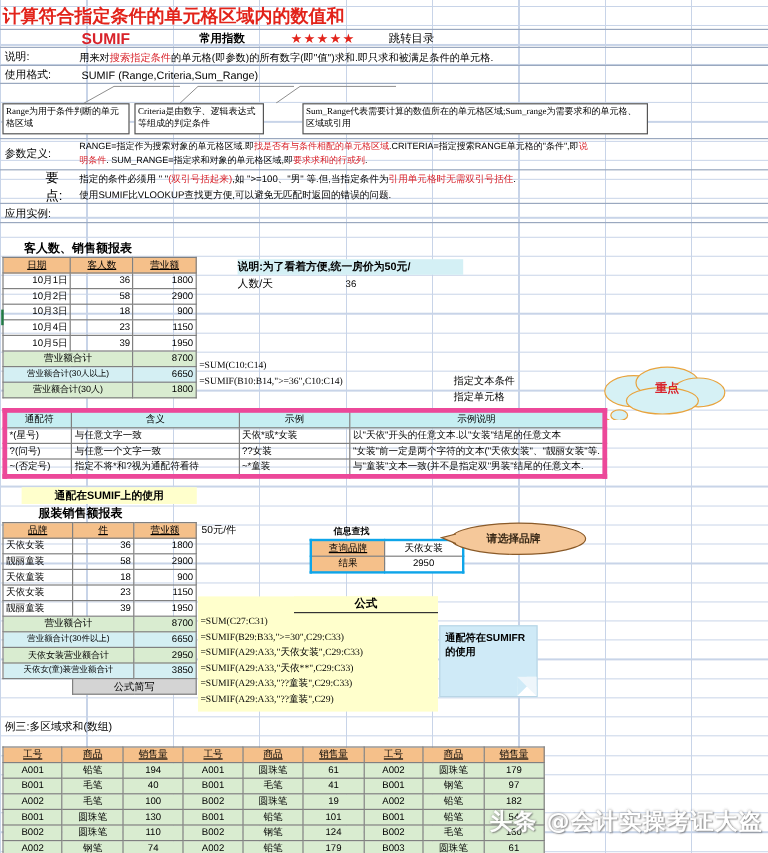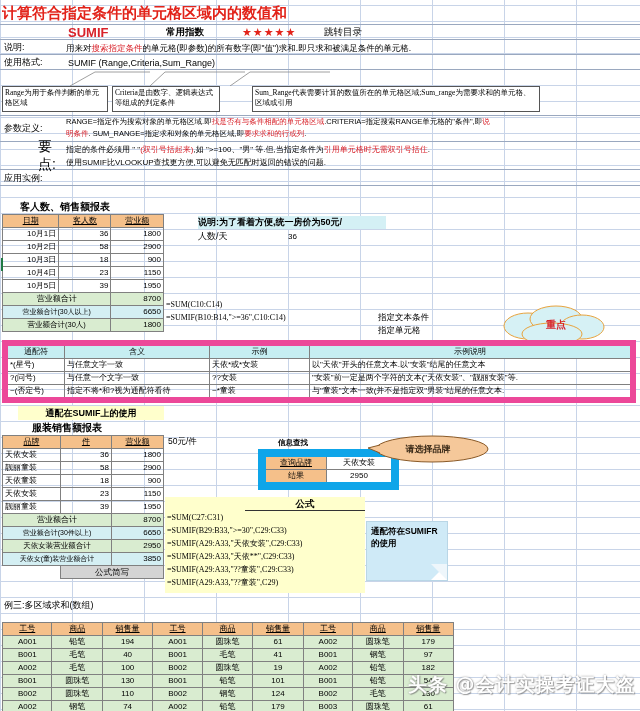--- a/index.html
+++ b/index.html
@@ -104,21 +104,21 @@
   <div class="abs pbox wb" style="left:2px;top:86px;width:106px;height:26px;white-space:normal;">Range为用于条件判断的单元格区域</div>
   <div class="abs pbox wb" style="left:112px;top:86px;width:108px;height:26px;white-space:normal;">Criteria是由数字、逻辑表达式等组成的判定条件</div>
   <div class="abs pbox wb" style="left:252px;top:86px;width:288px;height:26px;white-space:normal;">Sum_Range代表需要计算的数值所在的单元格区域;Sum_range为需要求和的单元格、区域或引用</div>
 
   <div class="abs" style="left:0;top:115px;width:640px;height:27px;border-top:1px solid #9aa8bf;border-bottom:1px solid #9aa8bf;"></div>
   <div class="abs cell" style="left:2px;top:122px;width:62px;height:13px;font-size:9px;">参数定义:</div>
   <div class="abs wb" style="left:66px;top:128px;width:574px;height:12px;font-size:7.5px;line-height:12px;"><span class="red">明条件</span><span>. SUM_RANGE=指定求和对象的单元格区域,即</span><span class="red">要求求和的行或列</span><span>.</span></div>
   <div class="abs wb" style="left:66px;top:116px;width:574px;height:12px;font-size:7.5px;line-height:12px;"><span>RANGE=指定作为搜索对象的单元格区域.即</span><span class="red">找是否有与条件相配的单元格区域</span><span>.CRITERIA=指定搜索RANGE单元格的"条件",即</span><span class="red">说</span></div>
 
   <div class="abs" style="left:0;top:142px;width:640px;height:28px;border-bottom:1px solid #9aa8bf;"></div>
-  <div class="abs cell" style="left:2px;top:149px;width:62px;height:13px;font-size:14px;padding-left:36px;">要点:</div>
+  <div class="abs cell" style="left:2px;top:149px;width:62px;height:13px;font-size:11px;padding-left:36px;">要点:</div>
   <div class="abs wb" style="left:66px;top:143px;width:574px;height:13px;font-size:8px;line-height:13px;"><span>指定的条件必须用 " "</span><span class="red">(双引号括起来)</span><span>,如 "&gt;=100、"男" 等.但,当指定条件为</span><span class="red">引用单元格时无需双引号括住</span><span>.</span></div>
   <div class="abs wb" style="left:66px;top:156px;width:574px;height:13px;font-size:8px;line-height:13px;">使用SUMIF比VLOOKUP查找更方便,可以避免无匹配时返回的错误的问题.</div>
 
   <div class="abs" style="left:0;top:170px;width:640px;height:16px;border-bottom:1px solid #9aa8bf;"></div>
   <div class="abs cell" style="left:2px;top:171px;width:62px;height:14px;font-size:9px;">应用实例:</div>
 
   <div class="abs cell bold" style="left:18px;top:200px;width:160px;height:14px;font-size:10px;">客人数、销售额报表</div>
 
   <table class="g abs" style="left:2px;top:214px;width:162px;">
     <thead>
@@ -185,21 +185,21 @@
       <ellipse cx="34" cy="22" rx="24" ry="13"></ellipse>
       <ellipse cx="62" cy="15" rx="26" ry="13"></ellipse>
       <ellipse cx="88" cy="23" rx="22" ry="12"></ellipse>
       <ellipse cx="58" cy="30" rx="30" ry="11"></ellipse>
       <ellipse cx="22" cy="42" rx="7" ry="4.5"></ellipse>
       <ellipse cx="10" cy="48" rx="4.5" ry="3"></ellipse>
     </g>
   </svg>
   <div class="abs ctr bold red" style="left:494px;top:318px;width:124px;height:14px;font-size:10px;line-height:14px;">重点</div>
 
-  <table class="g abs" style="left:2px;top:340px;width:634px;border:6px solid #ec4899;">
+  <table class="g abs" style="left:2px;top:340px;width:504px;border:4px solid #ec4899;">
     <thead>
         <tr>
       <th class="hdr-cyan" style="width:52px">通配符</th>
       <th class="hdr-cyan" style="width:140px">含义</th>
       <th class="hdr-cyan" style="width:95px">示例</th>
       <th class="hdr-cyan">示例说明</th>
     </tr>
       </thead>
     <tbody>
       <tr>
@@ -288,21 +288,21 @@
   <div class="abs fill-yellow" style="left:165px;top:497px;width:200px;height:96px;"></div>
   <div class="abs ctr bold fill-yellow" style="left:245px;top:497px;width:120px;height:14px;font-size:9.5px;line-height:14px;border-bottom:1px solid #333;">公式</div>
   <div class="abs formula" style="left:167px;top:511px;width:210px;">=SUM(C27:C31)</div>
   <div class="abs formula" style="left:167px;top:524px;width:210px;">=SUMIF(B29:B33,"&gt;=30",C29:C33)</div>
   <div class="abs formula" style="left:167px;top:537px;width:210px;">=SUMIF(A29:A33,"天依女装",C29:C33)</div>
   <div class="abs formula" style="left:167px;top:550px;width:210px;">=SUMIF(A29:A33,"天依**",C29:C33)</div>
   <div class="abs formula" style="left:167px;top:563px;width:210px;">=SUMIF(A29:A33,"??童装",C29:C33)</div>
   <div class="abs formula" style="left:167px;top:576px;width:210px;">=SUMIF(A29:A33,"??童装",C29)</div>
 
   <div class="abs ctr bold" style="left:262px;top:437px;width:62px;height:12px;font-size:7.5px;line-height:12px;">信息查找</div>
-  <table class="g abs" style="left:258px;top:449px;border:8px solid #0ea5e9;">
+  <table class="g abs" style="left:258px;top:449px;border:2px solid #0ea5e9;">
     <tbody>
         <tr>
       <td class="ctd hdr-orange" style="width:56px;text-decoration:underline">查询品牌</td>
       <td class="ctd" style="width:60px;background:#fff">天依女装</td>
     </tr>
     <tr>
       <td class="ctd hdr-orange" style="text-decoration:none">结果</td>
       <td class="ctd" style="background:#fff">2950</td>
     </tr>
   </tbody>

